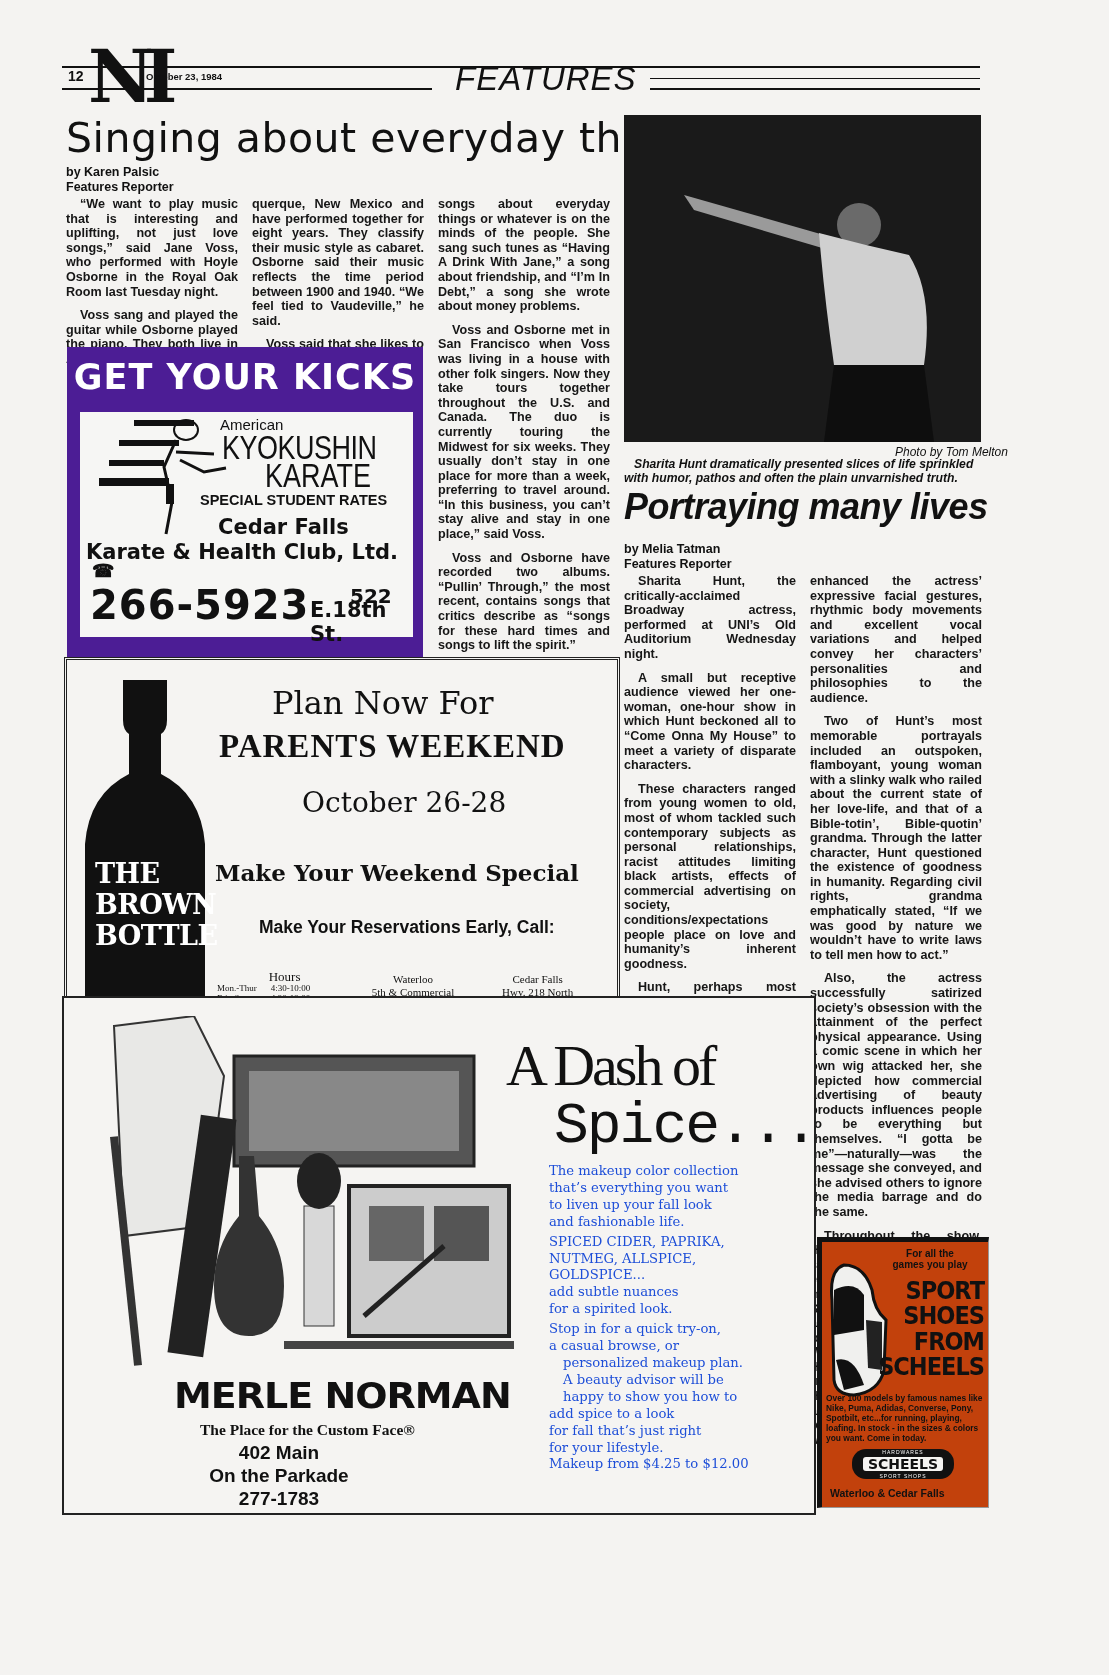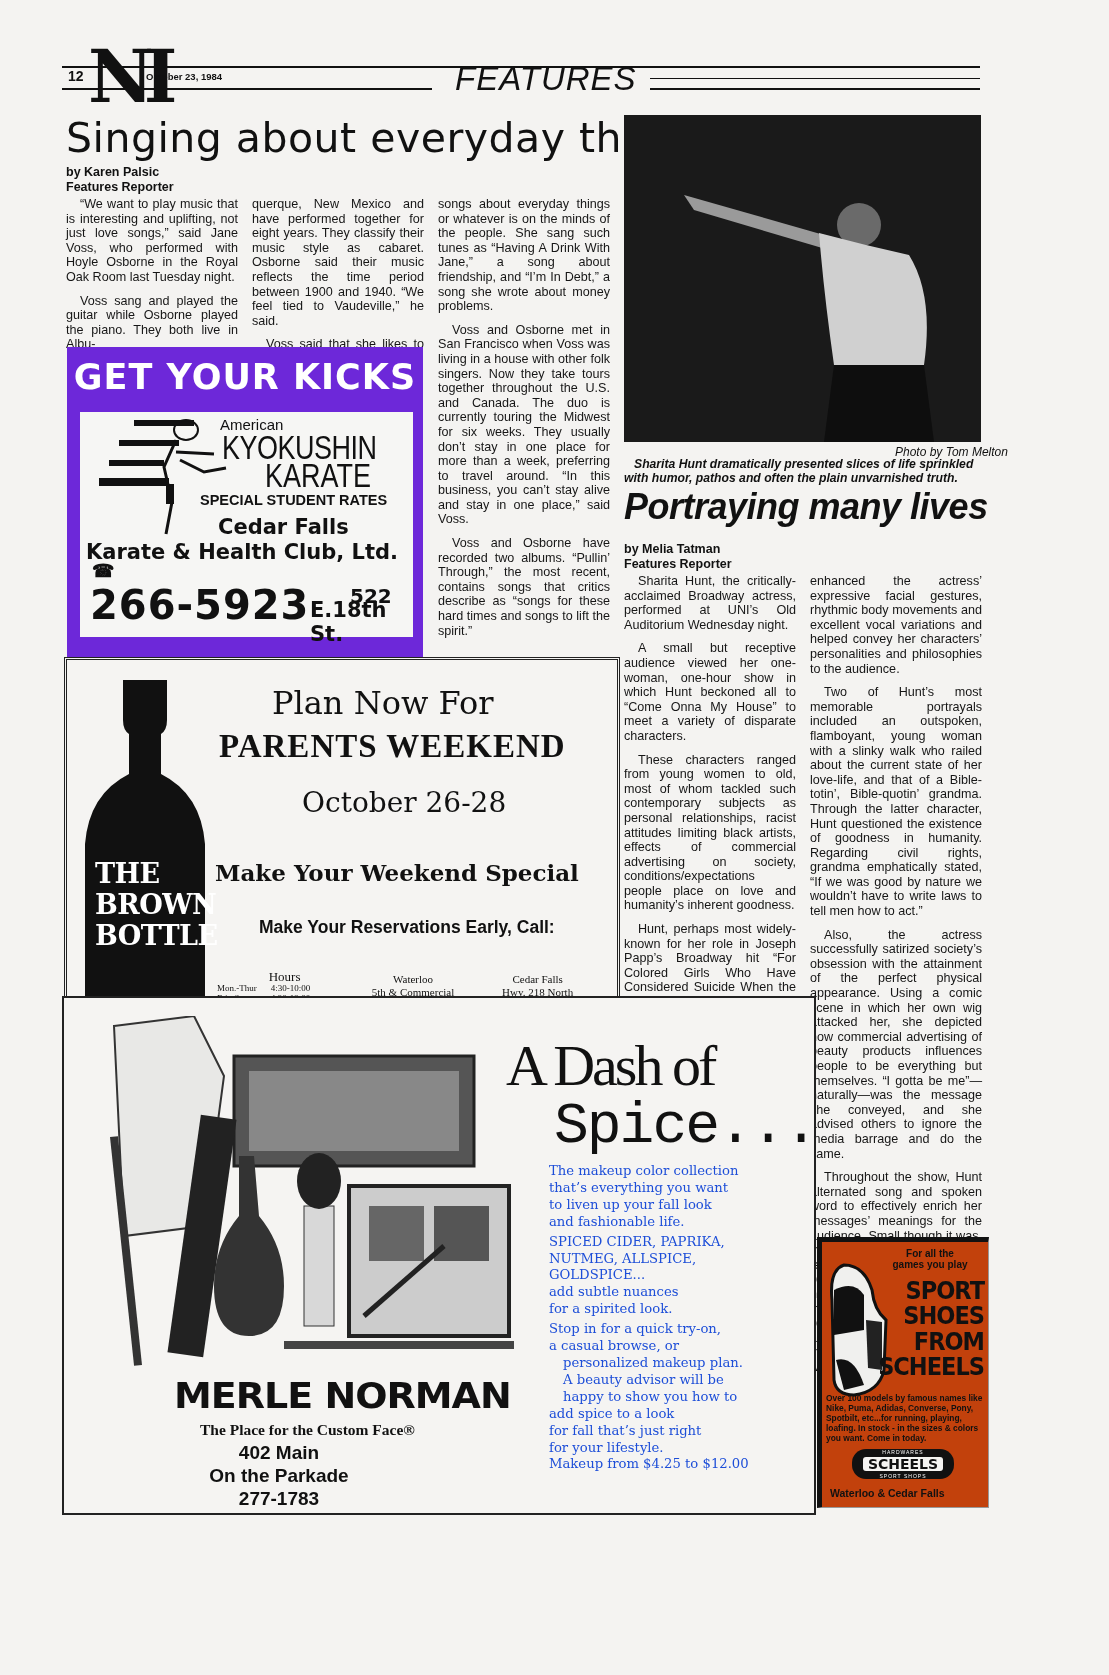--- a/index.html
+++ b/index.html
@@ -1,29 +1,29 @@
 <!DOCTYPE html>
 <html><head>
 <meta charset="utf-8">
 <style>
   html,body{margin:0;padding:0;}
   body{width:1109px;height:1675px;background:#f4f3f1;position:relative;overflow:hidden;font-family:"Liberation Sans",sans-serif;color:#111;}
   .abs{position:absolute;}
   .col{position:absolute;font-size:12.6px;line-height:14.6px;text-align:justify;color:#161616;}
-  .col p{margin:0 0 9px 0;text-indent:14px;}
+  .col p{margin:0 0 9px 0;text-indent:14px;font-weight:bold;}
   
   .mast-rule{position:absolute;background:#111;height:2px;}
   .ni-logo{position:absolute;left:88px;top:44px;font-family:"DejaVu Serif",serif;font-weight:bold;font-size:72px;line-height:66px;letter-spacing:-10px;color:#111;}
   .pagenum{position:absolute;left:68px;top:68px;font-size:14px;font-weight:bold;}
   .date{position:absolute;left:146px;top:71px;font-size:9.5px;font-weight:bold;}
   .section{position:absolute;left:455px;top:62px;font-size:33px;font-style:italic;letter-spacing:1px;line-height:34px;}
   .headline1{position:absolute;left:66px;top:115px;font-family:"DejaVu Sans",sans-serif;font-size:41px;line-height:46px;letter-spacing:0.5px;white-space:nowrap;}
   .byline{position:absolute;font-weight:bold;font-size:12.5px;line-height:15px;}
   
-  .karate{position:absolute;left:67px;top:347px;width:356px;height:384px;background:#6d28d9;}
+  .karate{position:absolute;left:67px;top:347px;width:356px;height:384px;background:#4c1d95;}
   .karate .title{position:absolute;left:0;right:0;top:10px;text-align:center;color:#fff;font-weight:bold;font-size:35px;letter-spacing:1px;font-family:"DejaVu Sans",sans-serif;}
   .karate .inner{position:absolute;left:13px;top:65px;width:333px;height:225px;background:#f6f6f4;}
   .karate .american{position:absolute;left:140px;top:4px;font-size:15px;}
   .karate .kyo{position:absolute;left:142px;top:18px;font-size:27px;letter-spacing:-0.5px;transform:scaleY(1.2);transform-origin:top left;}
   .karate .kar{position:absolute;left:185px;top:46px;font-size:27px;transform:scaleY(1.2);transform-origin:top left;}
   .karate .rates{position:absolute;left:120px;top:80px;font-size:14.5px;font-weight:bold;}
   .karate .cf{position:absolute;left:138px;top:103px;font-size:21px;font-weight:bold;font-family:"DejaVu Sans",sans-serif;}
   .karate .club{position:absolute;left:6px;top:128px;font-size:21px;font-weight:bold;font-family:"DejaVu Sans",sans-serif;white-space:nowrap;}
   .karate .phone{position:absolute;left:10px;top:170px;font-size:40px;font-weight:bold;font-family:"DejaVu Sans",sans-serif;letter-spacing:1px;}
   .karate .addr1{position:absolute;left:270px;top:172px;font-size:20px;font-weight:bold;font-family:"DejaVu Sans",sans-serif;}

